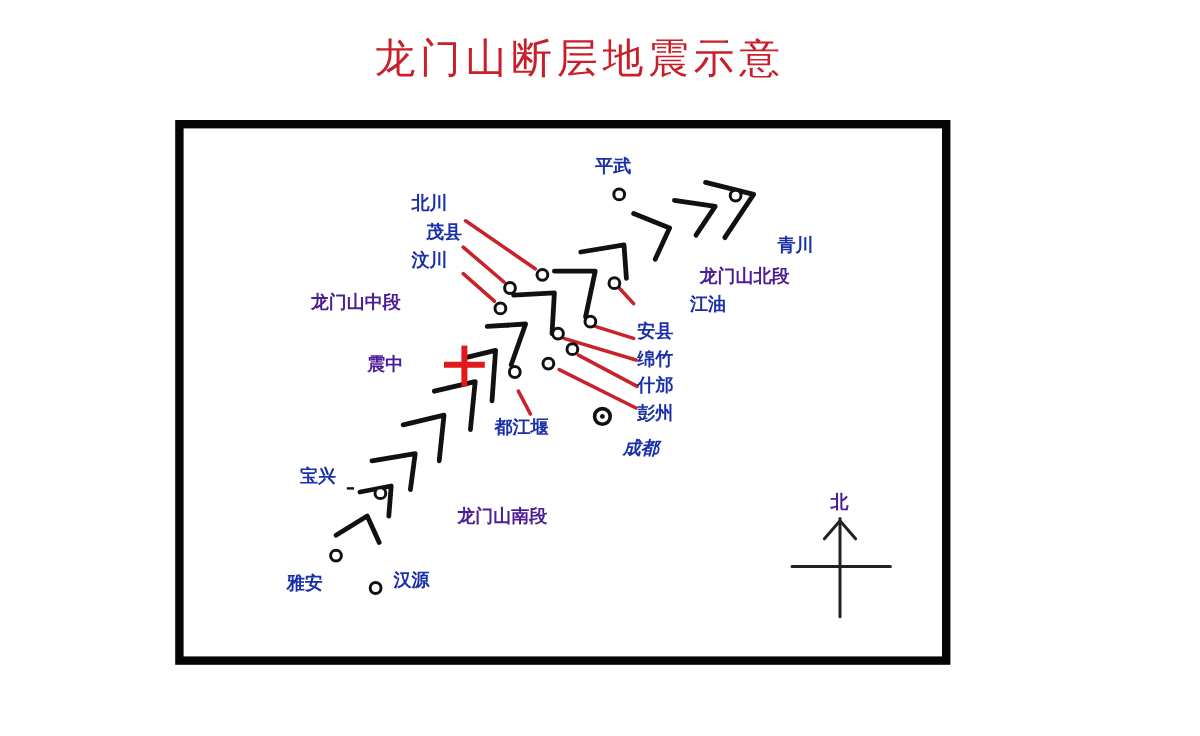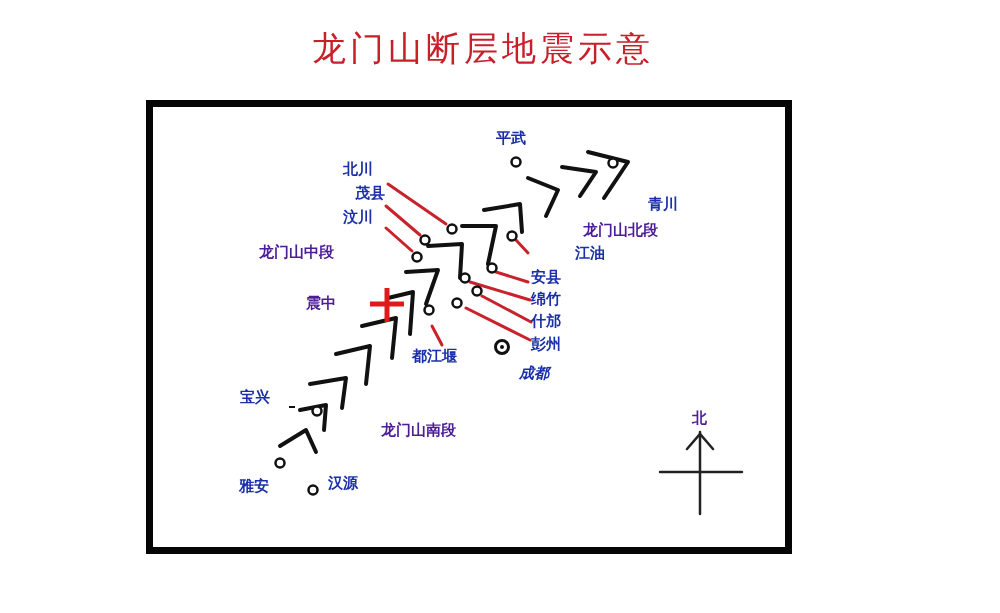--- a/index.html
+++ b/index.html
@@ -133,21 +133,21 @@
 <div class="lbl city" style="left:343px;top:162px;">北川</div>
 <div class="lbl city" style="left:343px;top:186px;margin-left:12px;">茂县</div>
 <div class="lbl city" style="left:343px;top:210px;">汶川</div>
 <div class="lbl city" style="left:531px;top:246px;margin-left:44px;">江油</div>
 <div class="lbl city" style="left:531px;top:270px;font-family:Liberation Serif, serif;">安县</div>
 <div class="lbl city" style="left:531px;top:292px;text-align:center;">绵竹</div>
 <div class="lbl city" style="left:531px;top:314px;">什邡</div>
 <div class="lbl city" style="left:531px;top:337px;">彭州</div>
 <div class="lbl city" style="left:412px;top:349px;">都江堰</div>
 <div class="lbl city" style="left:519px;top:366px;font-style:italic;">成都</div>
-<div class="lbl city" style="left:240px;top:390px;">宝兴</div>
+<div class="lbl city" style="left:250px;top:390px;">宝兴</div>
 <div class="lbl city" style="left:239px;top:479px;">雅安</div>
 <div class="lbl city" style="left:328px;top:476px;">汉源</div>
 
 <div class="lbl seg" style="left:583px;top:223px;">龙门山北段</div>
 <div class="lbl seg" style="left:259px;top:245px;">龙门山中段</div>
 <div class="lbl seg" style="left:381px;top:423px;">龙门山南段</div>
 <div class="lbl seg" style="left:306px;top:296px;">震中</div>
 <div class="lbl seg" style="left:692px;top:411px;">北</div>
 
 </body></html>

